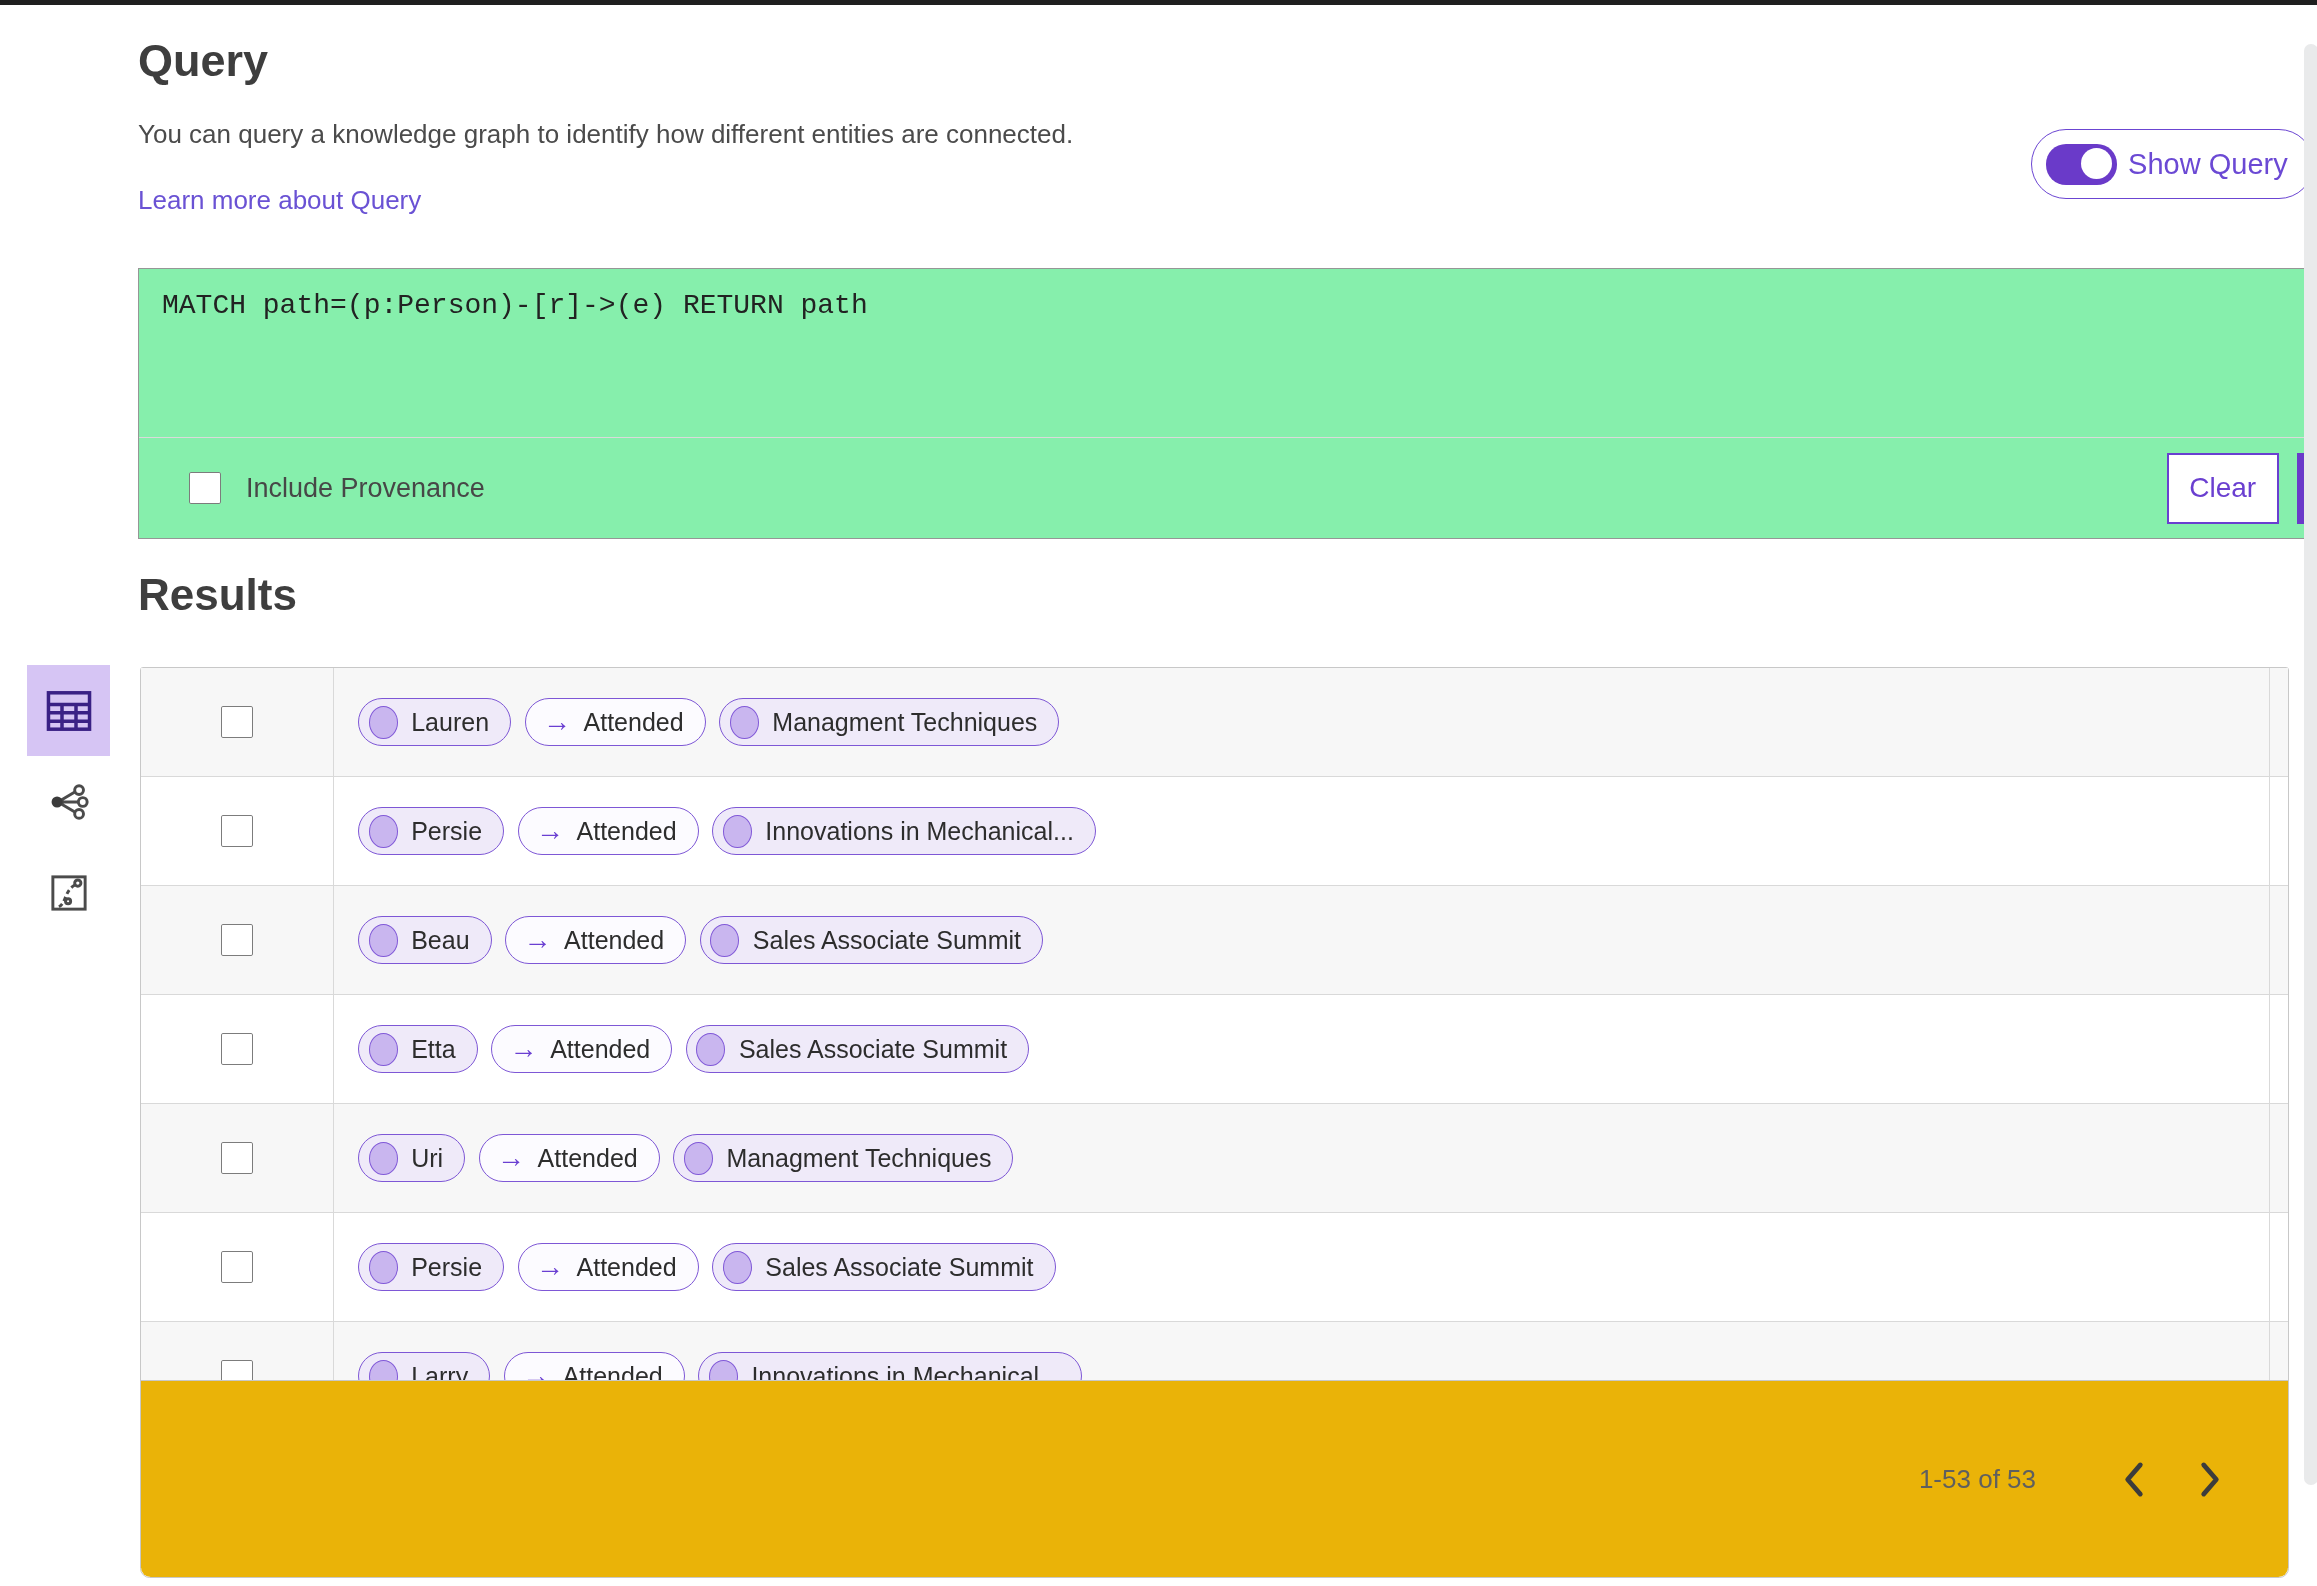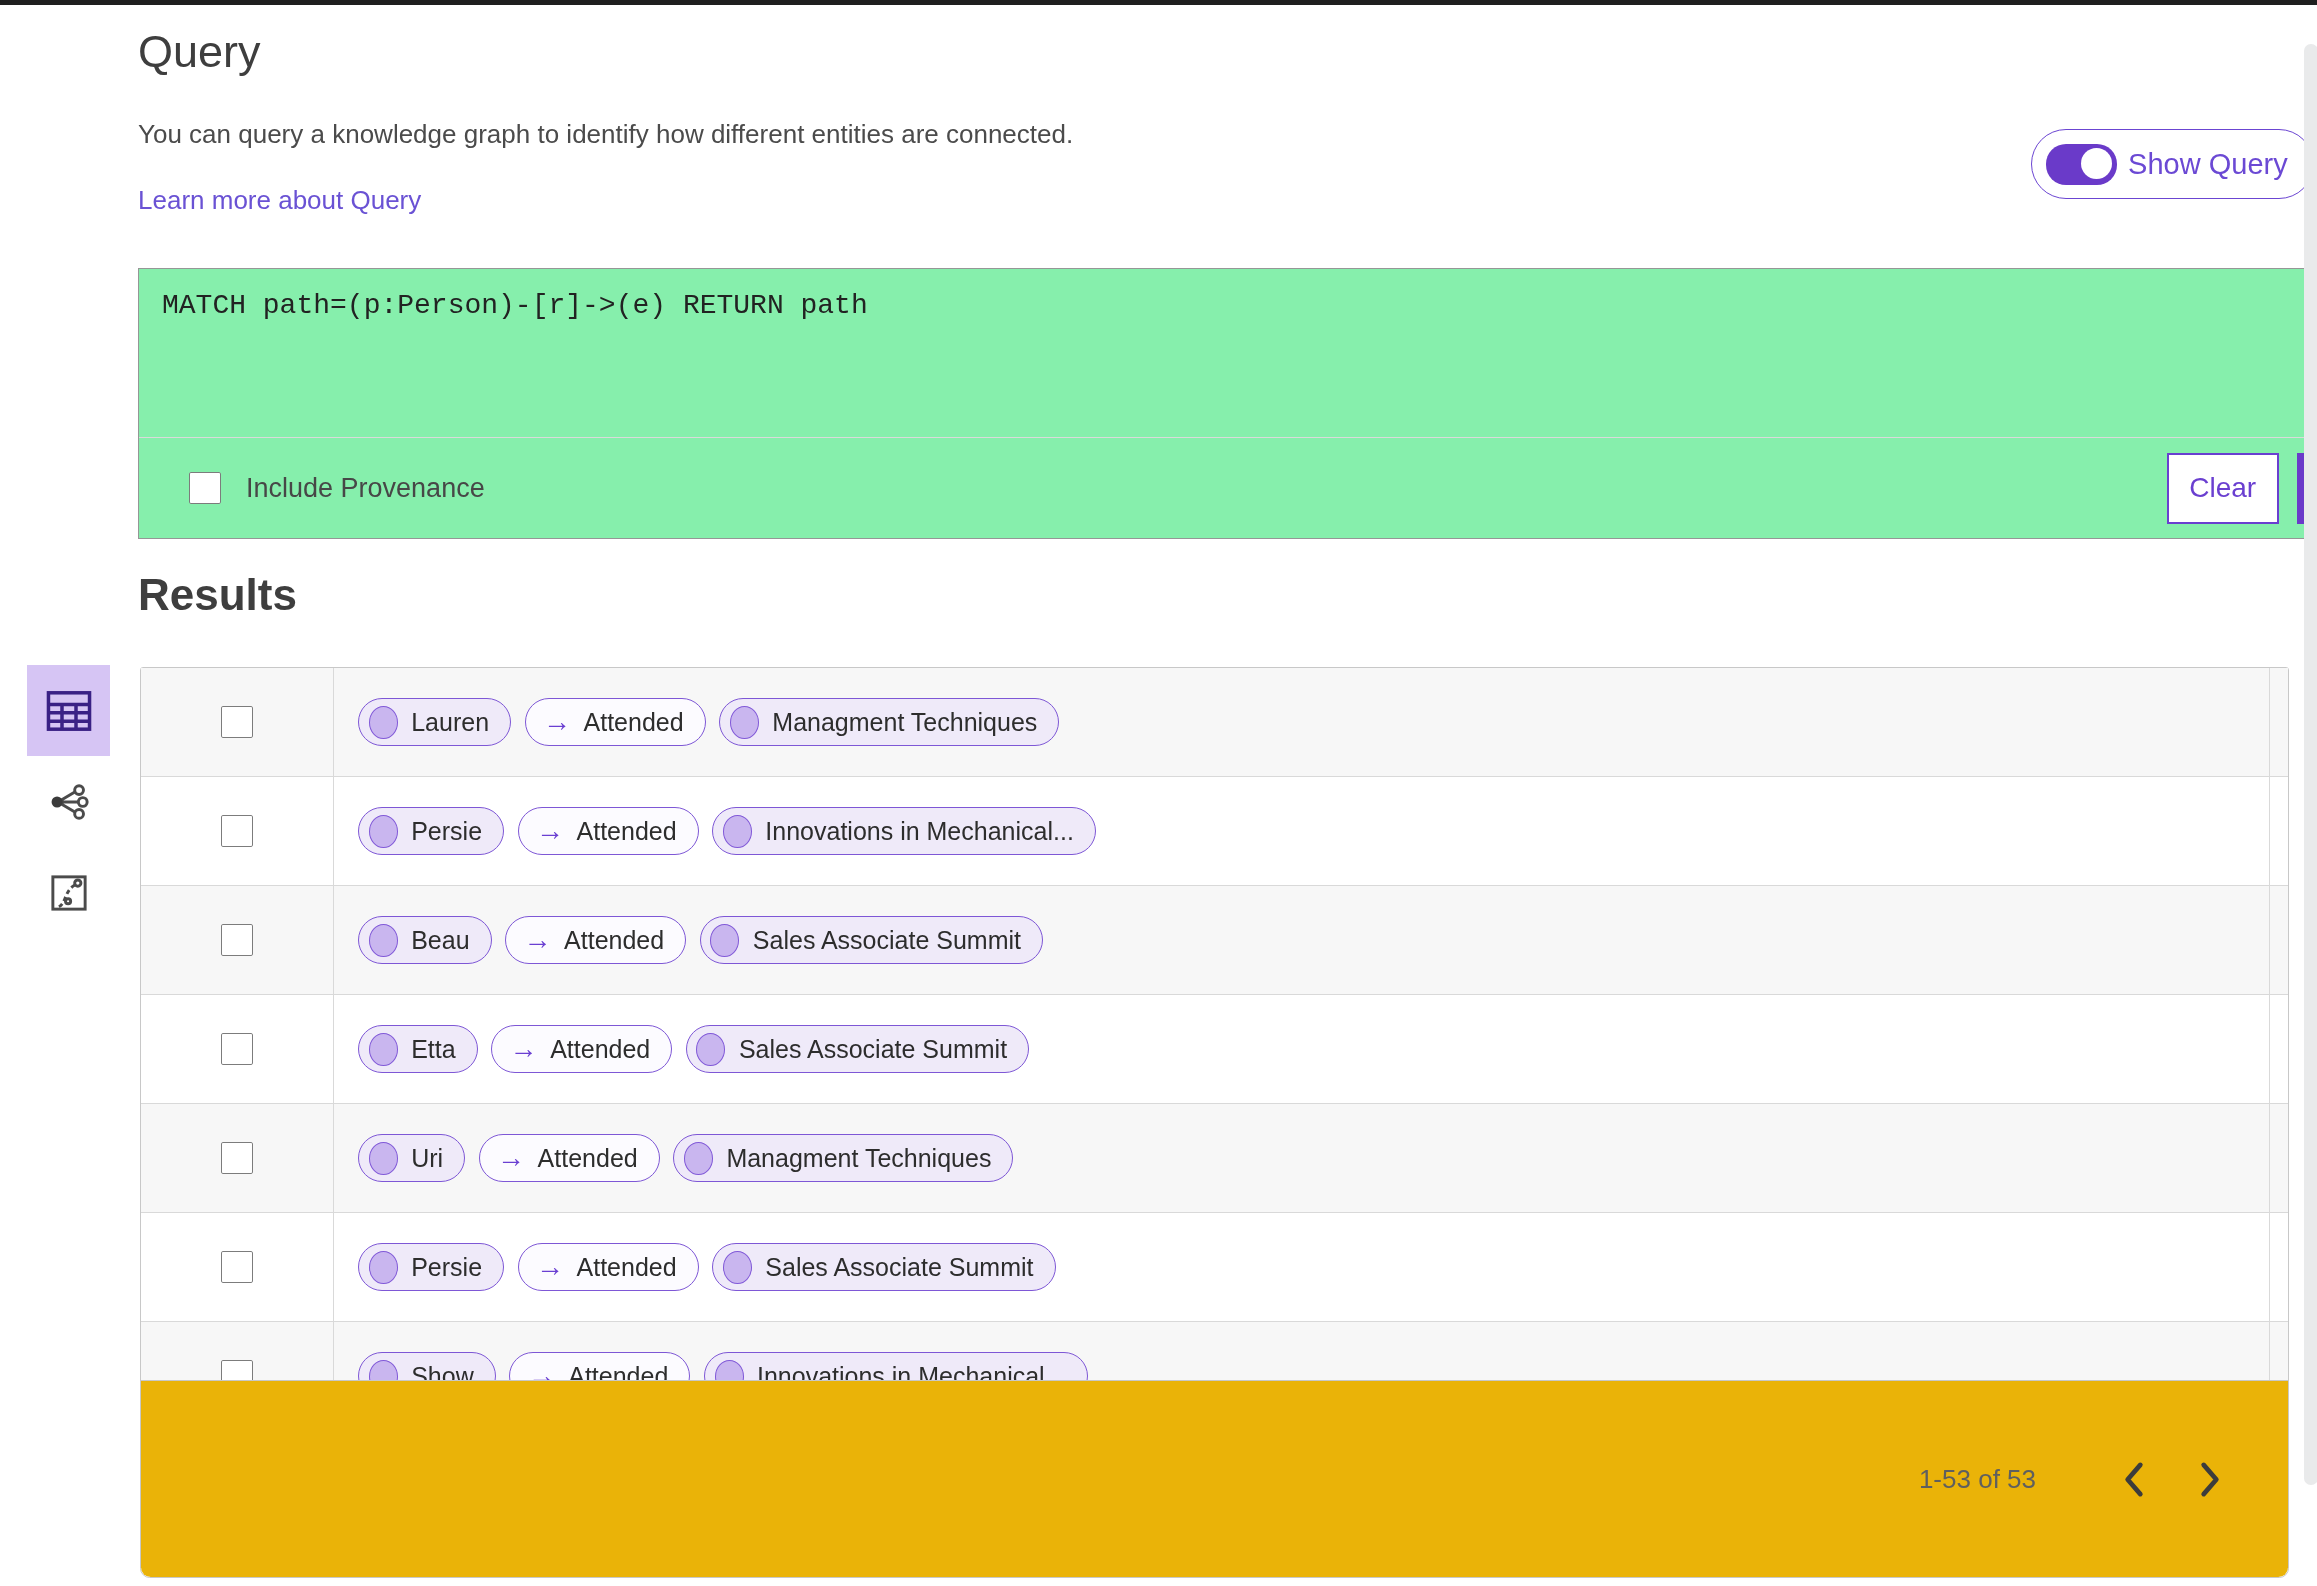--- a/index.html
+++ b/index.html
@@ -3,21 +3,21 @@
 <meta charset="utf-8">
 <style>
   * { margin:0; padding:0; box-sizing:border-box; }
   html,body { background:#ffffff; }
   body { font-family:"Liberation Sans", sans-serif; }
   .page {
     position:relative; width:2317px; height:1586px; background:#fff;
     border-top:5.8px solid #1f1f1f; overflow:hidden;
   }
   
-  .title-h1 { position:absolute; left:138px; top:21px; font-size:45px; font-weight:400; color:#3e3e3e; }
+  .title-h1 { position:absolute; left:138px; top:30px; font-size:45px; font-weight:700; color:#3e3e3e; }
   .desc { position:absolute; left:138px; top:114px; font-size:26px; color:#4b4b4b; }
   .learn-link { position:absolute; left:138px; top:180px; font-size:26px; color:#6a52d4; text-decoration:none; cursor:pointer; }
   .show-query-btn {
     position:absolute; left:2031px; top:124px; height:70px; min-width:259px;
     display:inline-flex; align-items:center; gap:11.6px; padding:0 25px 0 13.5px;
     background:#fff; border:1.9px solid #6b45d2; border-radius:35px; cursor:pointer;justify-content:space-between;
   }
   .switch { position:relative; width:71px; height:41px; border-radius:20px; background:#6a3ac9; flex:0 0 auto; }
   .switch .knob {
     position:absolute; right:4.8px; top:4.8px; width:31px; height:31px; border-radius:50%;
@@ -297,21 +297,21 @@
       </div>
 
       <div class="trow alt">
         <div class="col-check">
             <span class="checkbox"></span>
           </div>
         <div class="col-path">
             <span class="pills">
           <span class="pill node">
                 <span class="ncirc"></span>
-                <span>Show</span>
+                <span>Larry</span>
               </span>
           <span class="pill rel">
                 <span class="arrow">→</span>
                 <span>Attended</span>
               </span>
           <span class="pill node">
                 <span class="ncirc"></span>
                 <span>Innovations in Mechanical...</span>
               </span>
         </span>

